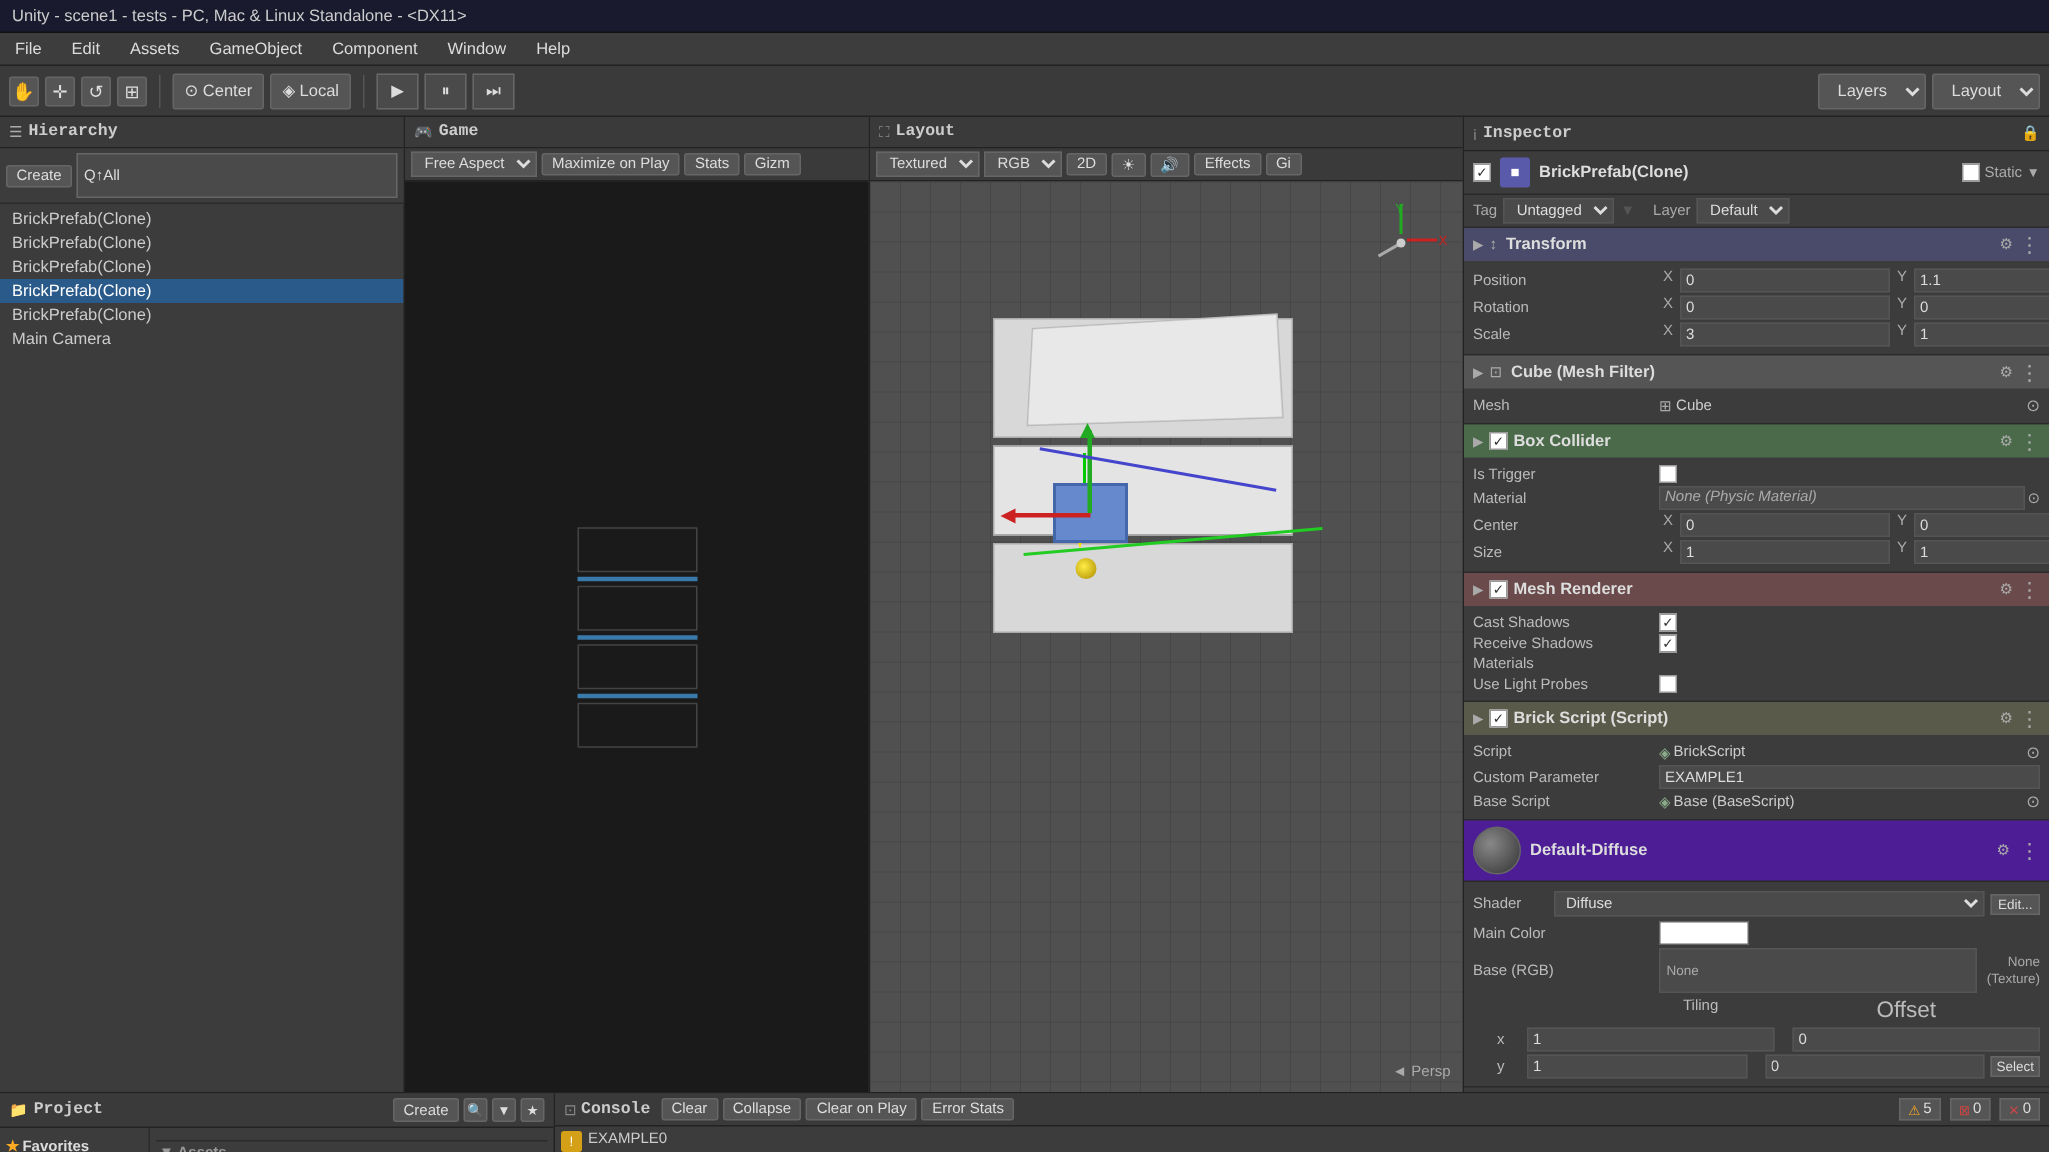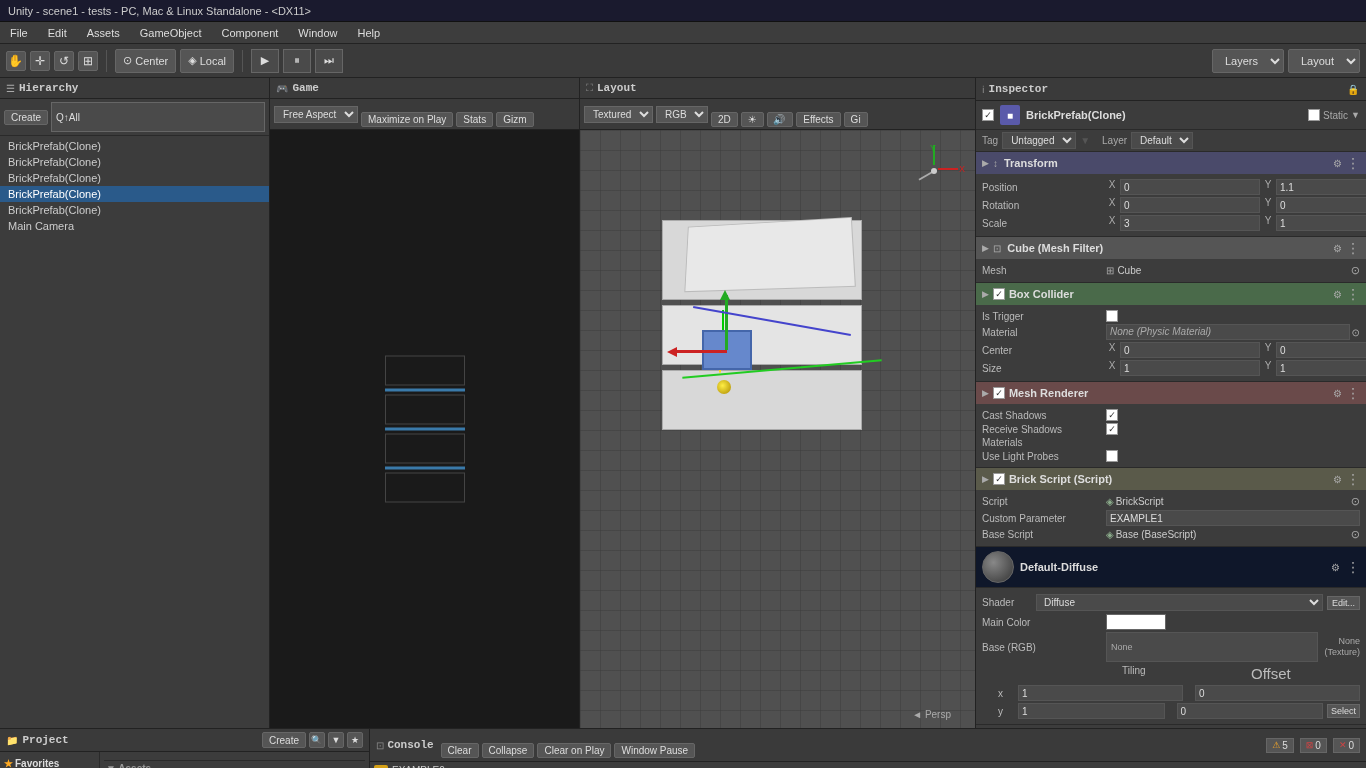--- a/index.html
+++ b/index.html
@@ -77,21 +77,21 @@
     .project-header { background: #3a3a3a; padding: 3px 6px; border-bottom: 1px solid #222; }
     .project-body { flex: 1; display: flex; overflow: hidden; }
     .favorites-col { width: 100px; border-right: 1px solid #2a2a2a; padding: 4px 0; overflow-y: auto; }
     .fav-section { padding: 2px 4px; color: #ddd; font-size: 10px; font-weight: bold; display: flex; align-items: center; gap: 2px; }
     .assets-col { flex: 1; padding: 4px; overflow-y: auto; }
     .assets-section-header { color: #999; font-size: 10px; font-weight: bold; padding: 2px 2px; border-top: 1px solid #2a2a2a; margin-top: 4px; }
 
     
     #console-panel { flex: 1; background: #3c3c3c; display: flex; flex-direction: column; }
     .console-header { background: #3a3a3a; padding: 3px 6px; display: flex; align-items: center; gap: 3px; border-bottom: 1px solid #222; }
-    .console-btn { background: #555; border: 1px solid #666; color: #ddd; padding: 1px 6px; font-size: 10px; cursor: pointer; border-radius: 2px; margin-top: 11px; }
+    .console-btn { background: #555; border: 1px solid #666; color: #ddd; padding: 1px 6px; font-size: 10px; cursor: pointer; border-radius: 2px; }
     .console-body { flex: 1; overflow-y: auto; }
     .console-entry { display: flex; align-items: flex-start; gap: 4px; padding: 2px 4px; border-bottom: 1px solid #2a2a2a; cursor: pointer; }
     .console-icon { width: 14px; height: 14px; background: #d4a017; border-radius: 2px; display: flex; align-items: center; justify-content: center; font-size: 9px; color: #fff; flex-shrink: 0; margin-top: 1px; }
     .console-text { font-size: 10px; color: #ccc; line-height: 1.4; }
     .console-counts { margin-left: auto; display: flex; gap: 6px; align-items: center; }
     .count-badge { background: #555; border: 1px solid #666; padding: 1px 5px; font-size: 10px; color: #ddd; display: flex; align-items: center; gap: 2px; }
 
     
     .scene-grid {
       width: 100%; height: 100%;
@@ -260,21 +260,21 @@
           <div style="position:absolute;left:30px;top:100px;width:160px;height:2px;background:#4444cc;transform:rotate(10deg);"></div>
 
           <div style="position:absolute;left:20px;top:148px;width:200px;height:2px;background:#22cc22;transform:rotate(-5deg);"></div>
 
           <div style="position:absolute;left:0px;top:0;width:200px;height:80px;background:#d8d8d8;border:1px solid #aaa;z-index:-1;"></div>
           <div style="position:absolute;left:0px;top:85px;width:200px;height:60px;background:#e4e4e4;border:1px solid #aaa;z-index:-1;"></div>
           <div style="position:absolute;left:0px;top:150px;width:200px;height:60px;background:#d8d8d8;border:1px solid #aaa;z-index:-1;"></div>
         </div>
       </div>
 
-      <div style="position:absolute;right:24px;bottom:8px;color:#aaa;font-size:10px;">◄ <span>Persp</span></div>
+      <div style="position:absolute;right:8px;bottom:8px;color:#aaa;font-size:10px;">◄ <span>Persp</span></div>
 
       <div class="gizmo">
         <div style="position:relative;width:60px;height:60px;">
           <div style="position:absolute;left:30px;top:5px;width:2px;height:20px;background:#22aa22;"></div>
           <div style="position:absolute;left:27px;top:3px;font-size:9px;color:#22aa22;">Y</div>
           <div style="position:absolute;left:35px;top:28px;width:20px;height:2px;background:#cc2222;"></div>
           <div style="position:absolute;left:56px;top:24px;font-size:9px;color:#cc2222;">X</div>
           <div style="position:absolute;left:15px;top:35px;width:15px;height:2px;background:#aaa;transform:rotate(-30deg);"></div>
           <div style="position:absolute;left:28px;top:28px;width:6px;height:6px;background:#ccc;border-radius:50%;"></div>
         </div>
@@ -472,21 +472,21 @@
           <div style="flex:1;display:flex;gap:2px;align-items:center;">
             <span style="font-size:10px;color:#8aaa8a;">◈</span>
             <span style="font-size:10px;color:#ccc;text-align:center;">Base (BaseScript)</span>
             <div style="margin-left:auto;cursor:pointer;color:#aaa;">⊙</div>
           </div>
         </div>
       </div>
     </div>
 
     <div class="component-section">
-      <div style="background:#0f172a;padding:4px 6px;display:flex;align-items:center;gap:6px;border-bottom:1px solid #2a2a2a;">
+      <div style="background:#4c1d95;padding:4px 6px;display:flex;align-items:center;gap:6px;border-bottom:1px solid #2a2a2a;">
         <div class="material-preview"></div>
         <span class="mat-name">Default-Diffuse</span>
         <span class="comp-gear">⚙</span>
         <span class="comp-dot">⋮</span>
       </div>
       <div class="component-body">
         <div class="shader-row">
           <span style="color:#bbb;font-size:10px;width:50px;">Shader</span>
           <select style="background:#4a4a4a;border:1px solid #555;color:#ddd;font-size:10px;padding:1px 3px;flex:1;">
             <option>Diffuse</option>
@@ -559,21 +559,21 @@
   </div>
 
   <div id="console-panel">
     <div class="panel-header console-header">
       <span style="color:#888;font-size:10px;">⊡</span>
       <span class="panel-title">Console</span>
       <div style="margin-left:4px;display:flex;gap:3px;">
         <button class="console-btn">Clear</button>
         <button class="console-btn">Collapse</button>
         <button class="console-btn">Clear on Play</button>
-        <button class="console-btn">Window Pause</button>
+        <button class="console-btn">Error Stats</button>
       </div>
       <div class="console-counts">
         <div class="count-badge">
           <span style="color:#ffaa22;font-size:9px;">⚠</span>
           <span>5</span>
         </div>
         <div class="count-badge">
           <span style="color:#cc4444;font-size:9px;">⊠</span>
           <span>0</span>
         </div>

